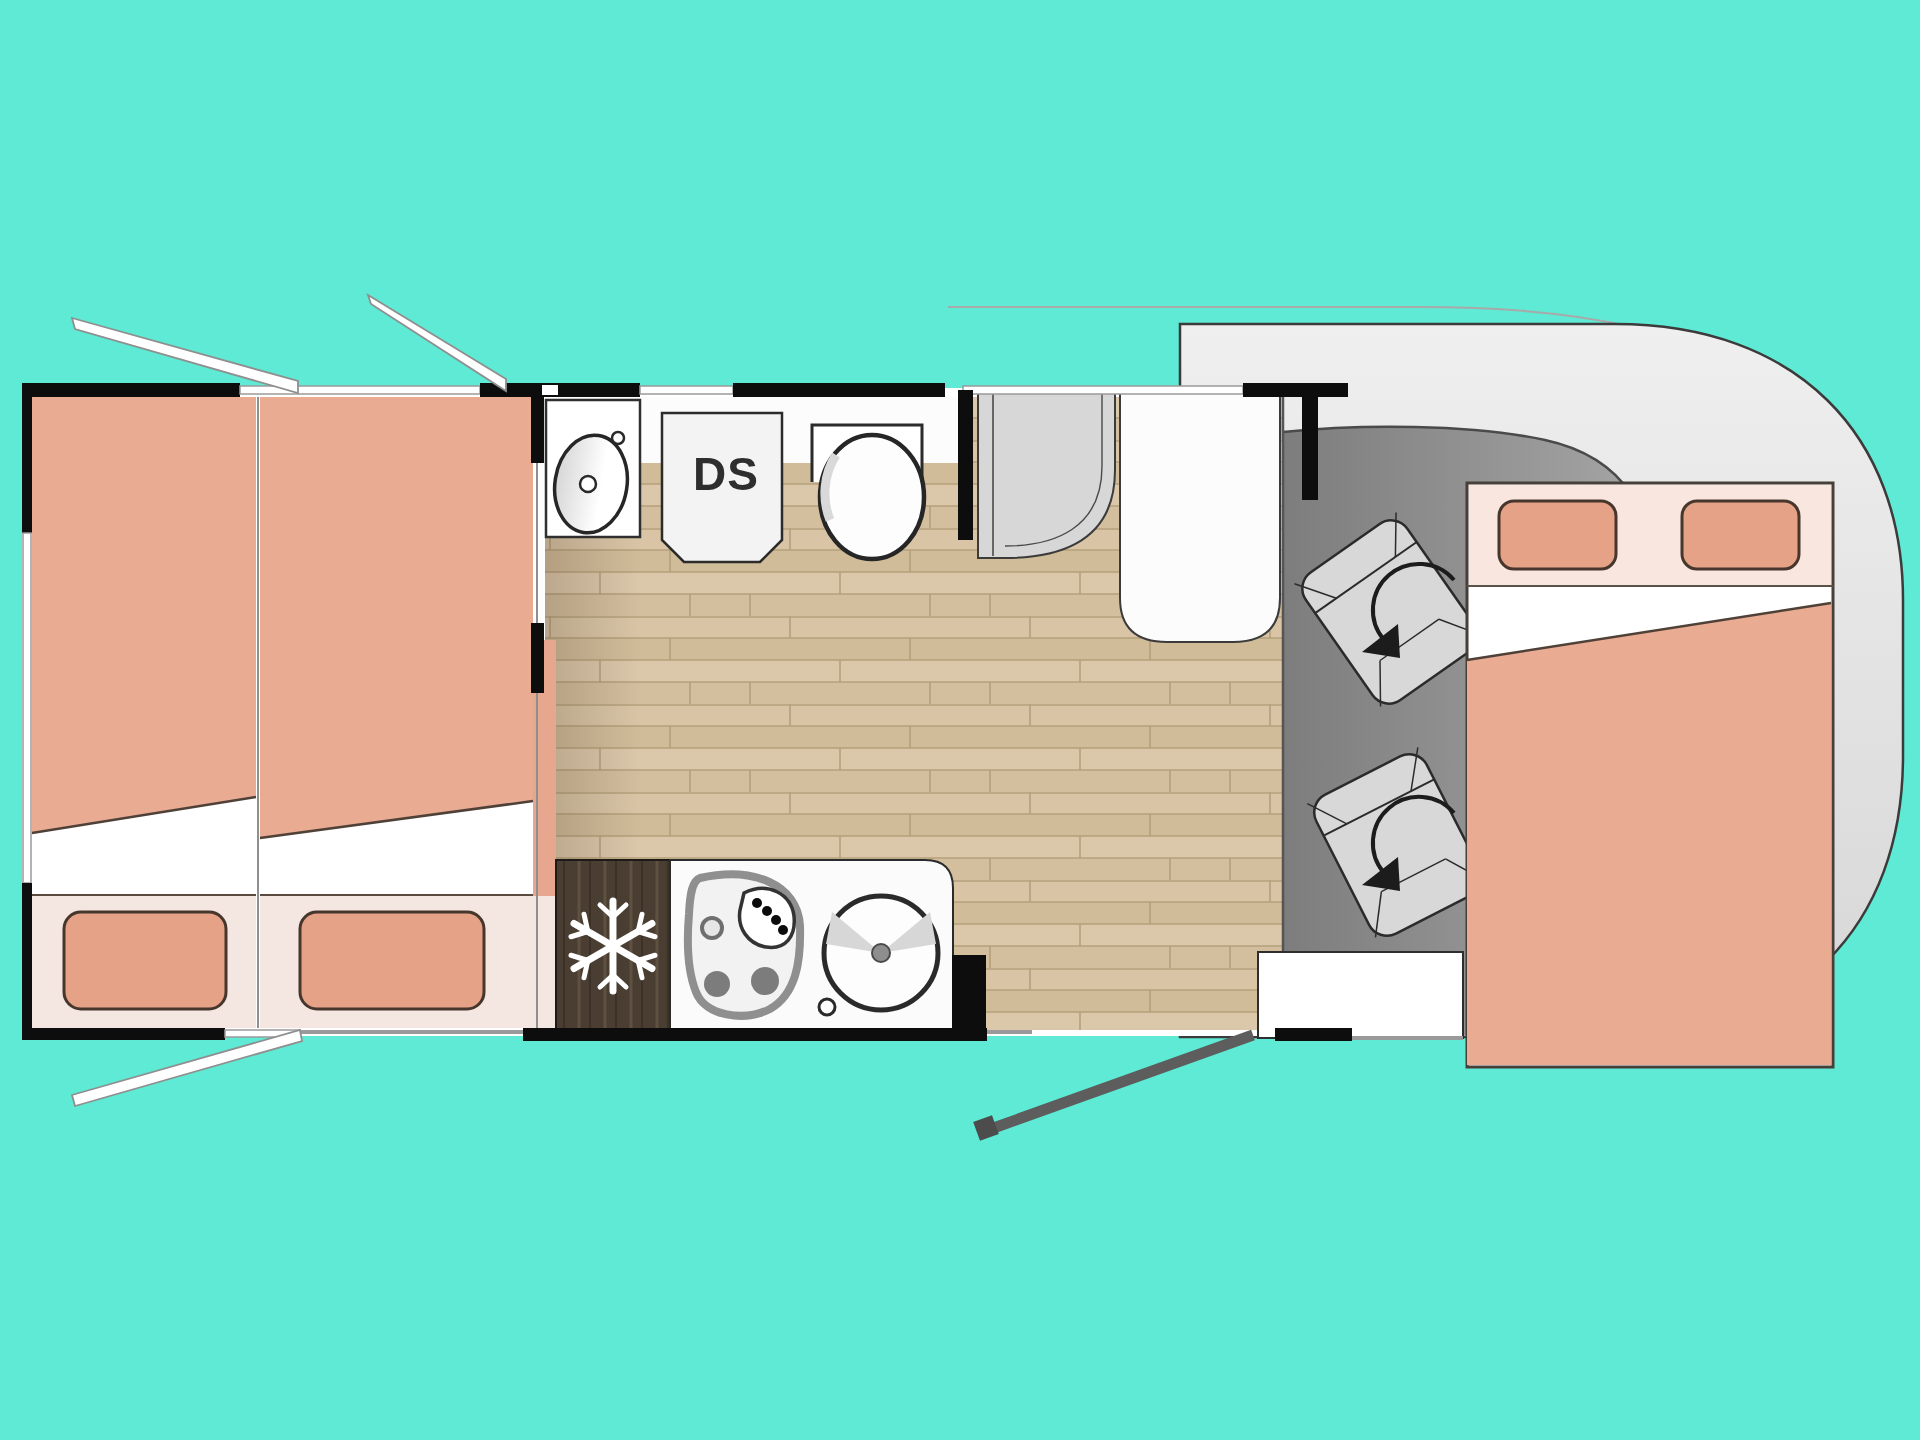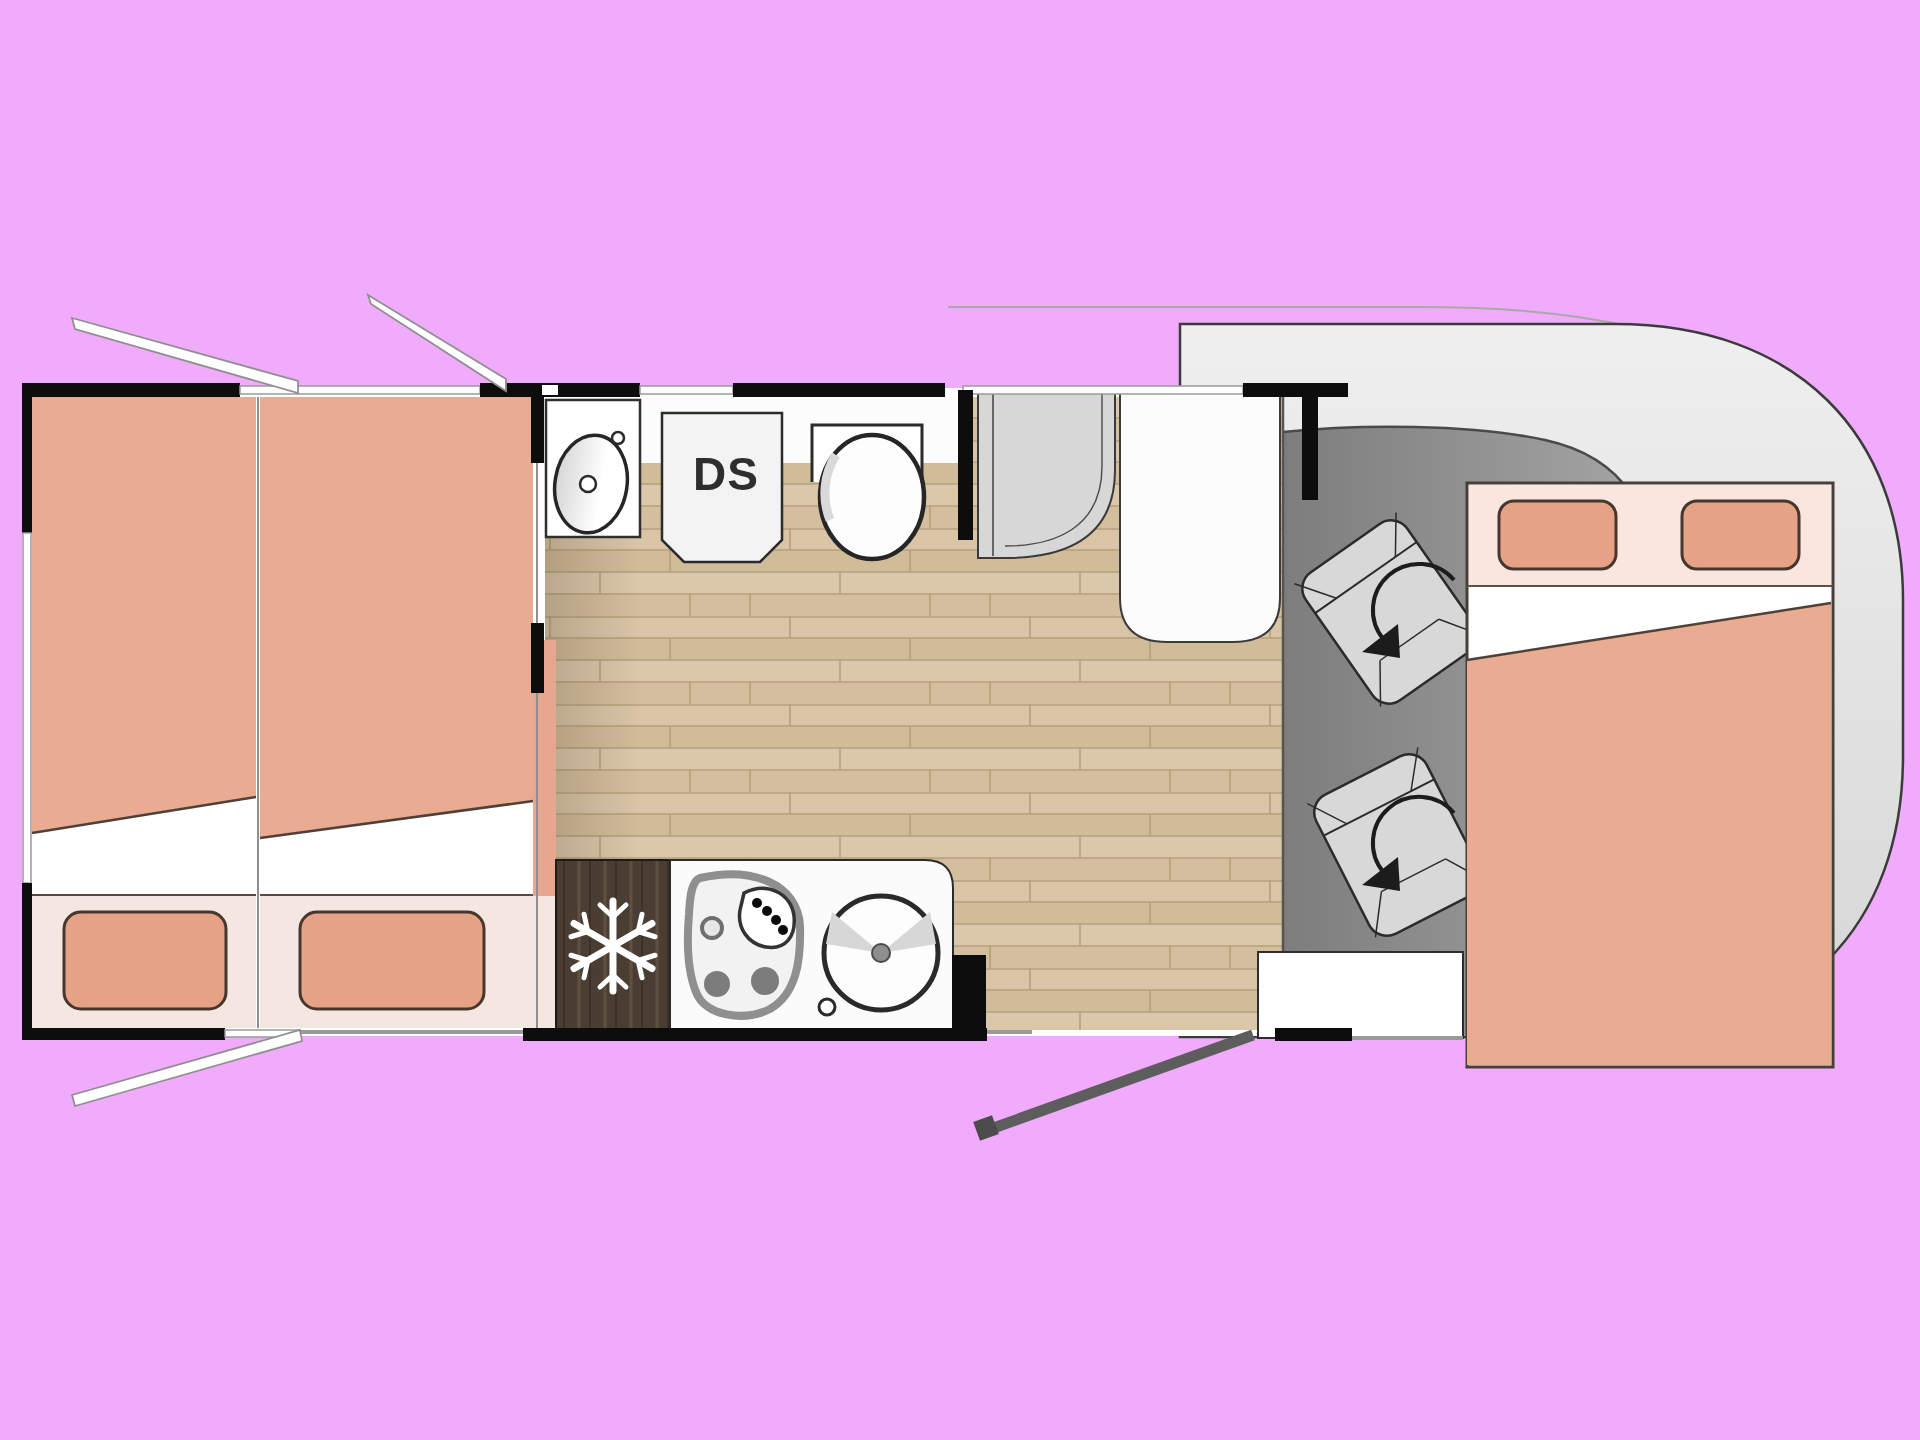--- a/index.html
+++ b/index.html
@@ -1,16 +1,16 @@
 <!DOCTYPE html>
 <html><head>
 <meta charset="utf-8">
 <style>
   html,body{margin:0;padding:0;background:#ffffff;}
-  #stage{position:relative;width:1920px;height:1440px;background:#f0abfc;overflow:hidden;
+  #stage{position:relative;width:1920px;height:1440px;background:#5eead4;overflow:hidden;
          font-family:"Liberation Sans", sans-serif;}
   svg{position:absolute;left:0;top:0;}
   text.ds{font-family:"Liberation Sans", sans-serif;font-weight:700;font-size:46px;fill:#2e2e2e;letter-spacing:1px;}
 </style>
 </head>
 <body>
 
 <div id="stage">
 <svg width="1920" height="1440" viewBox="0 0 1920 1440">
   <defs>

